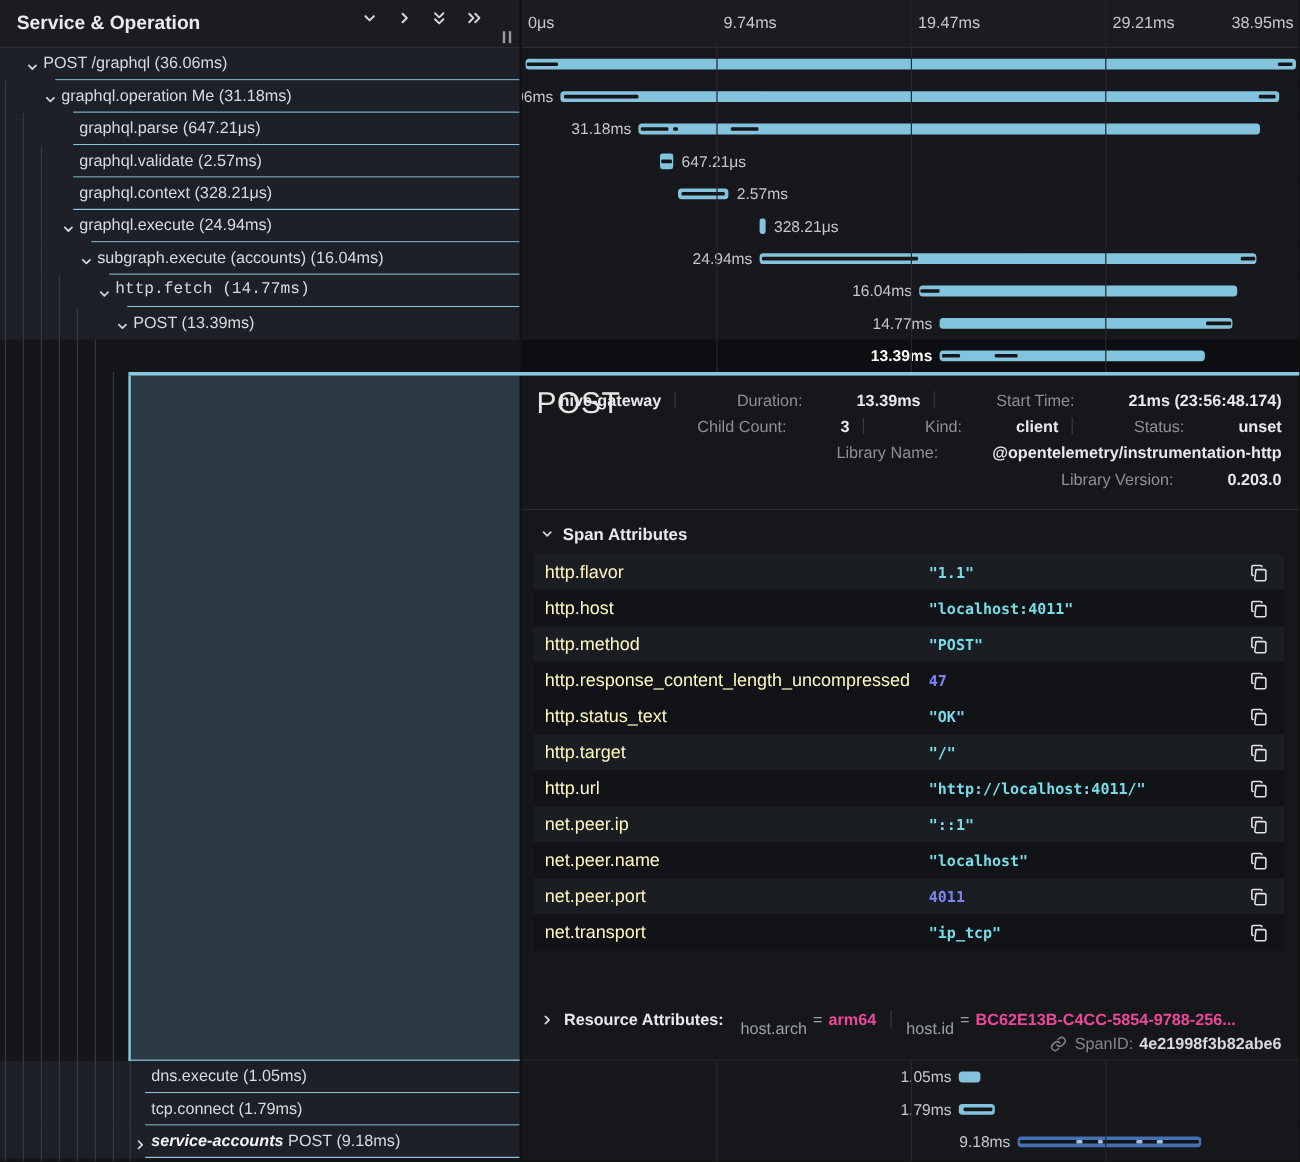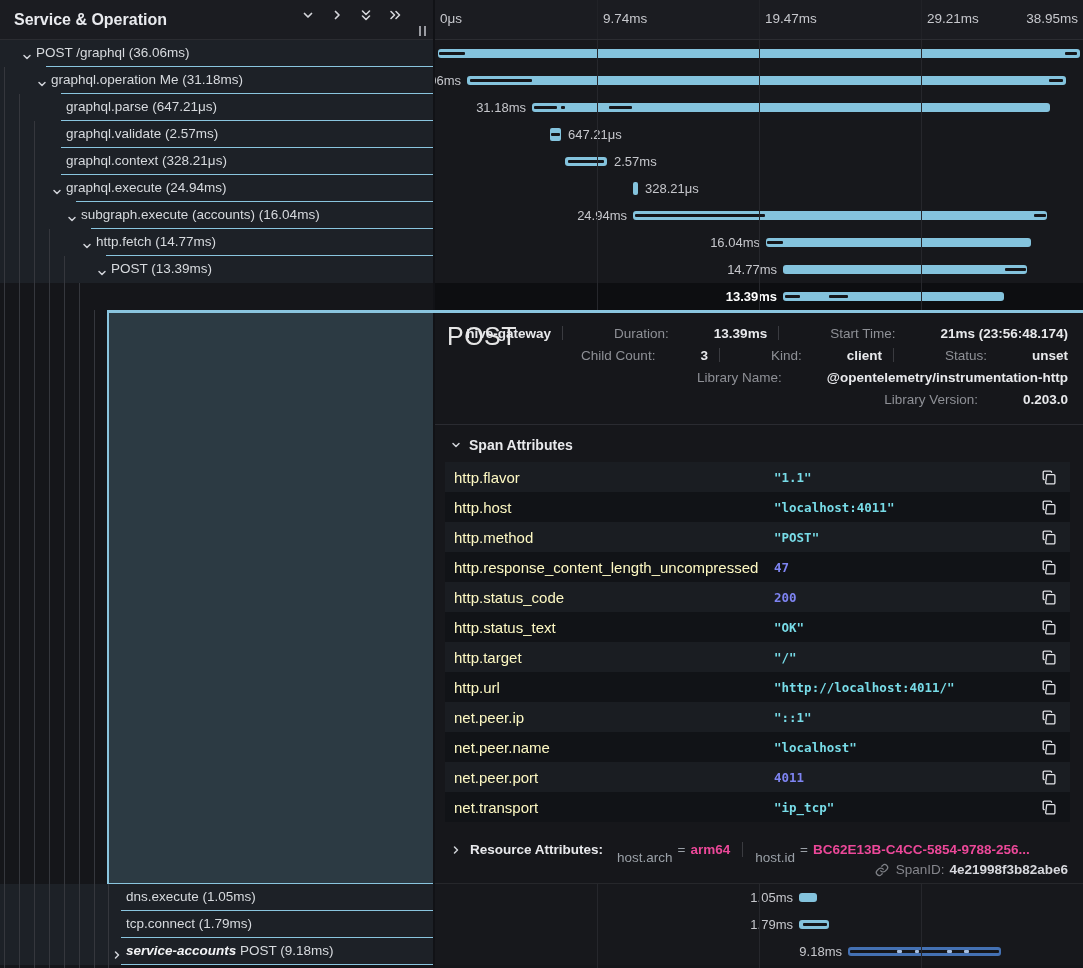--- a/index.html
+++ b/index.html
@@ -161,21 +161,21 @@
         <span class="chev" style="left: 67px;"><svg width="10" height="10" viewBox="0 0 10 10" fill="none" stroke="currentColor" stroke-width="1.5" stroke-linecap="round" stroke-linejoin="round">
             <path d="M2 3.5 L5 6.5 L8 3.5"></path>
           </svg></span>
         <span class="lbl" style="left: 81px;">subgraph.execute (accounts) (16.04ms)</span>
         <span class="sep" style="left: 91px;"></span>
       </div>
       <div class="trow">
         <span class="chev" style="left: 82px;"><svg width="10" height="10" viewBox="0 0 10 10" fill="none" stroke="currentColor" stroke-width="1.5" stroke-linecap="round" stroke-linejoin="round">
             <path d="M2 3.5 L5 6.5 L8 3.5"></path>
           </svg></span>
-        <span class="lbl" style="left: 96px;">http.fetch (14.77ms)</span>
+        <span class="lbl" style="left: 96px; font-family: Liberation Mono, monospace;">http.fetch (14.77ms)</span>
         <span class="sep" style="left: 106px;"></span>
       </div>
       <div class="trow">
         <span class="chev" style="left: 97px;"><svg width="10" height="10" viewBox="0 0 10 10" fill="none" stroke="currentColor" stroke-width="1.5" stroke-linecap="round" stroke-linejoin="round">
             <path d="M2 3.5 L5 6.5 L8 3.5"></path>
           </svg></span>
         <span class="lbl" style="left: 111px;">POST (13.39ms)</span>
       </div>
     </div>
   <div id="bar-rows">
@@ -318,28 +318,20 @@
           <span class="akey">http.method</span>
           <span class="aval str">"POST"</span>
           <span class="copy-btn"><svg width="14" height="15" viewBox="0 0 14 15" fill="none" stroke="currentColor" stroke-width="1.3" stroke-linecap="round" stroke-linejoin="round">
               <path d="M4.7 4.7 h7 a1.2 1.2 0 0 1 1.2 1.2 v6.8 a1.2 1.2 0 0 1 -1.2 1.2 h-6.8 a1.2 1.2 0 0 1 -1.2 -1.2 z"></path>
               <path d="M2.3 9.6 c-.6 0 -1.1 -.5 -1.1 -1.1 V2.3 c0 -.6 .5 -1.1 1.1 -1.1 h6.2 c.6 0 1.1 .5 1.1 1.1"></path>
             </svg></span>
         </div>
         <div class="arow even">
           <span class="akey">http.response_content_length_uncompressed</span>
           <span class="aval num">47</span>
-          <span class="copy-btn"><svg width="14" height="15" viewBox="0 0 14 15" fill="none" stroke="currentColor" stroke-width="1.3" stroke-linecap="round" stroke-linejoin="round">
-              <path d="M4.7 4.7 h7 a1.2 1.2 0 0 1 1.2 1.2 v6.8 a1.2 1.2 0 0 1 -1.2 1.2 h-6.8 a1.2 1.2 0 0 1 -1.2 -1.2 z"></path>
-              <path d="M2.3 9.6 c-.6 0 -1.1 -.5 -1.1 -1.1 V2.3 c0 -.6 .5 -1.1 1.1 -1.1 h6.2 c.6 0 1.1 .5 1.1 1.1"></path>
-            </svg></span>
-        </div>
-        <div class="arow odd">
-          <span class="akey">http.status_code</span>
-          <span class="aval num">200</span>
           <span class="copy-btn"><svg width="14" height="15" viewBox="0 0 14 15" fill="none" stroke="currentColor" stroke-width="1.3" stroke-linecap="round" stroke-linejoin="round">
               <path d="M4.7 4.7 h7 a1.2 1.2 0 0 1 1.2 1.2 v6.8 a1.2 1.2 0 0 1 -1.2 1.2 h-6.8 a1.2 1.2 0 0 1 -1.2 -1.2 z"></path>
               <path d="M2.3 9.6 c-.6 0 -1.1 -.5 -1.1 -1.1 V2.3 c0 -.6 .5 -1.1 1.1 -1.1 h6.2 c.6 0 1.1 .5 1.1 1.1"></path>
             </svg></span>
         </div>
         <div class="arow even">
           <span class="akey">http.status_text</span>
           <span class="aval str">"OK"</span>
           <span class="copy-btn"><svg width="14" height="15" viewBox="0 0 14 15" fill="none" stroke="currentColor" stroke-width="1.3" stroke-linecap="round" stroke-linejoin="round">
               <path d="M4.7 4.7 h7 a1.2 1.2 0 0 1 1.2 1.2 v6.8 a1.2 1.2 0 0 1 -1.2 1.2 h-6.8 a1.2 1.2 0 0 1 -1.2 -1.2 z"></path>

